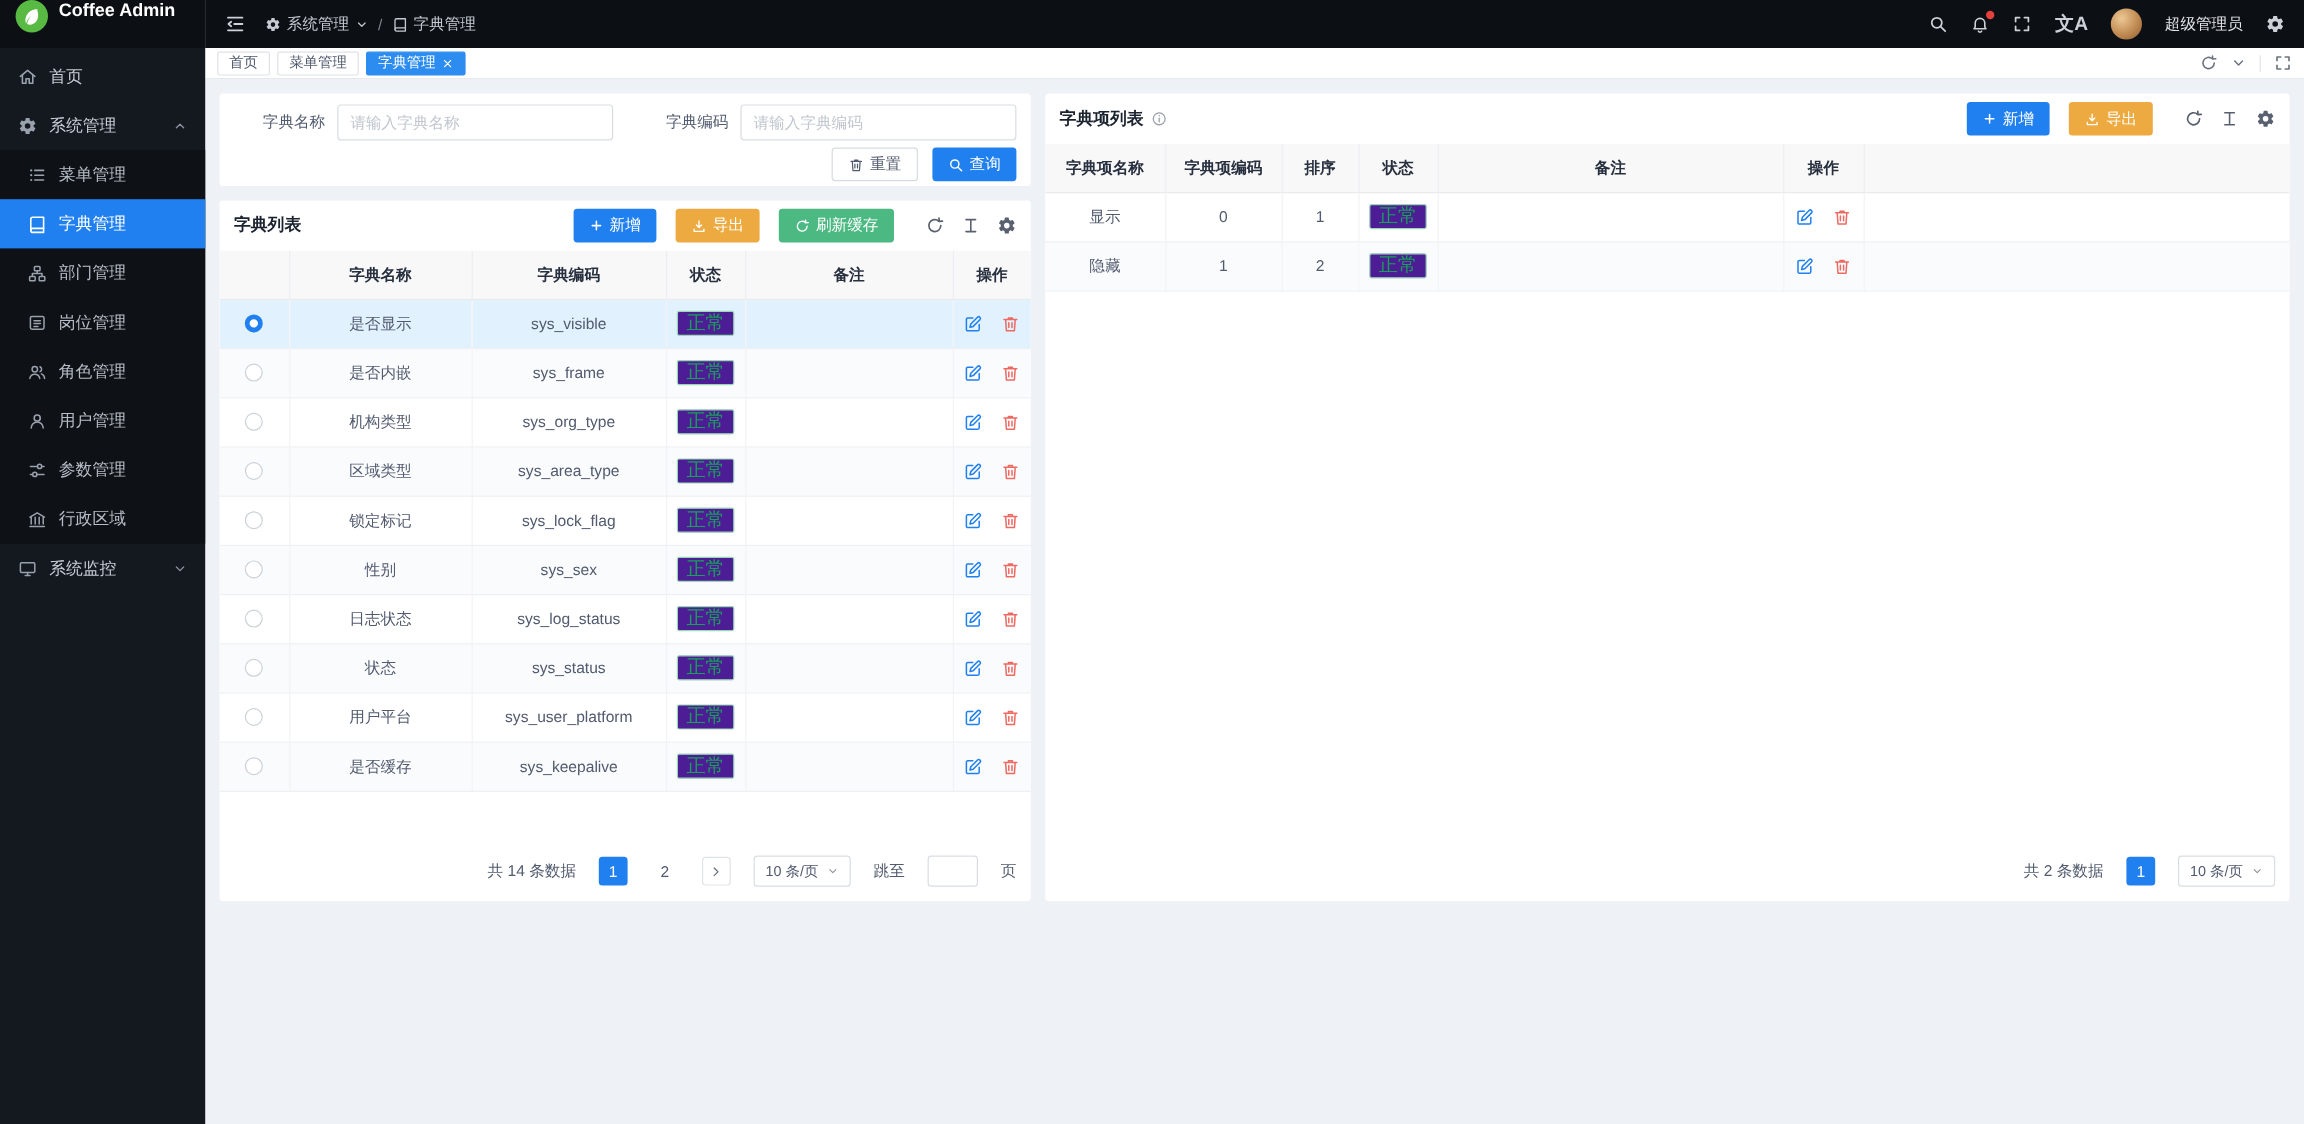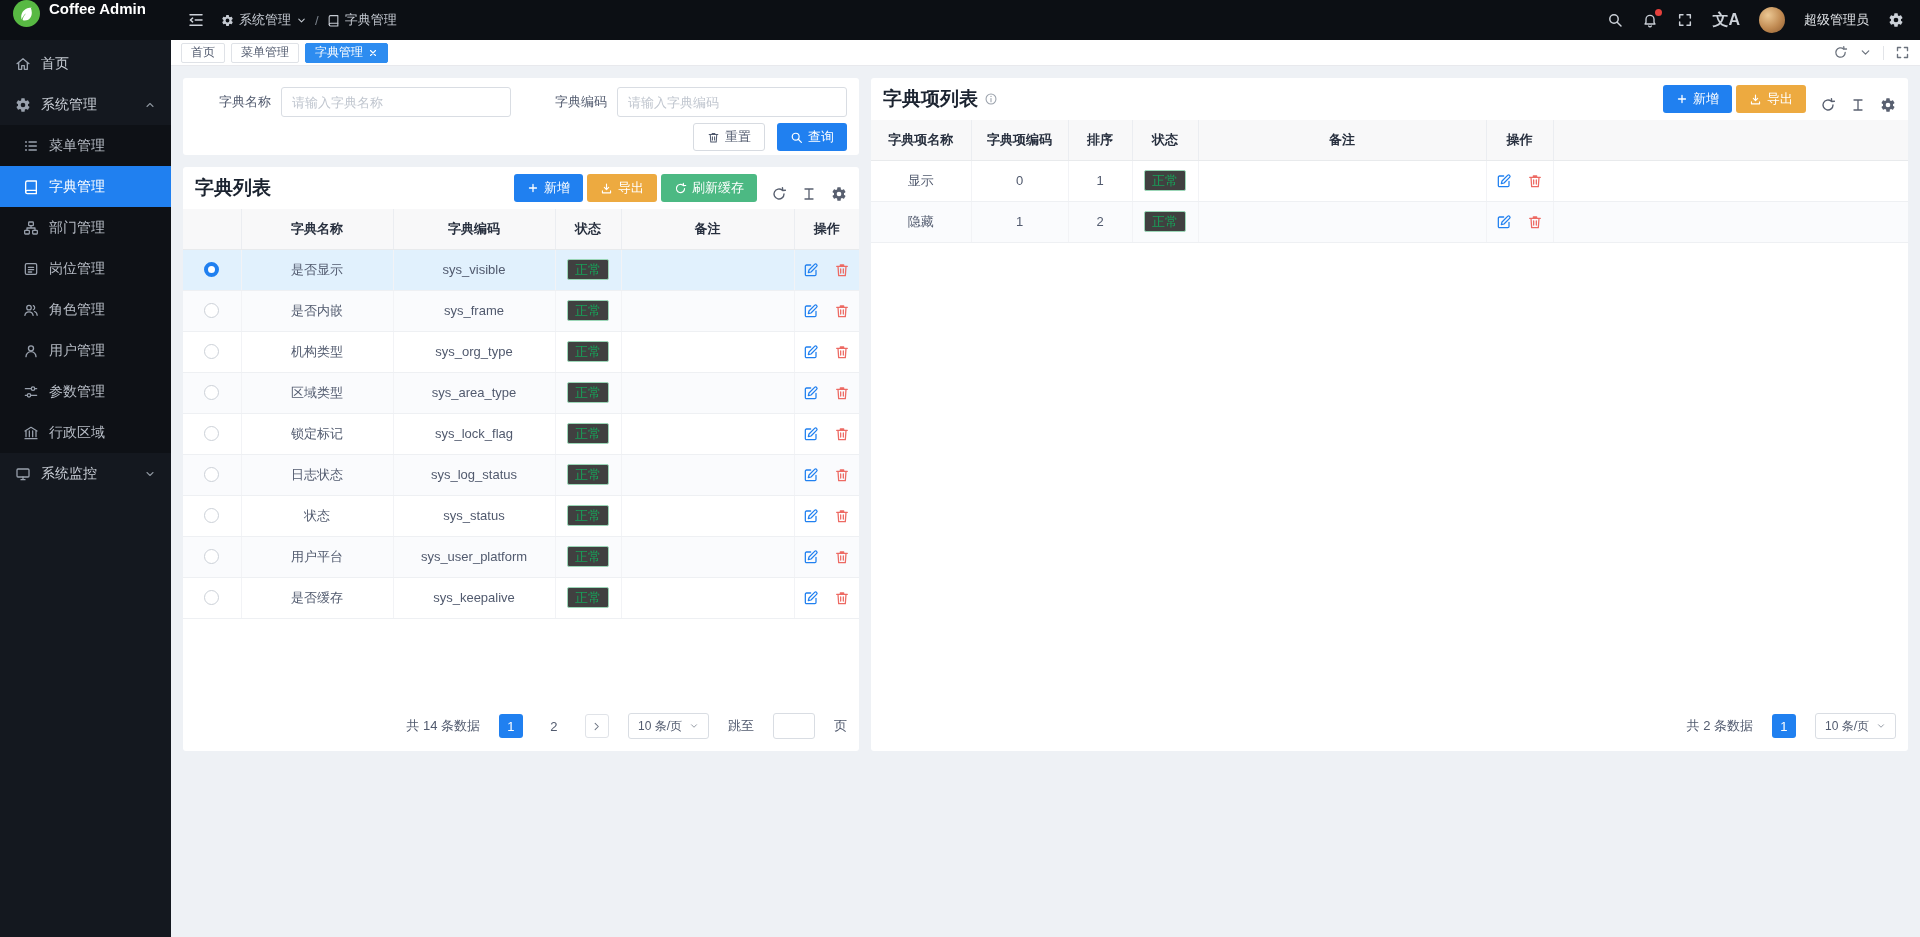--- a/index.html
+++ b/index.html
@@ -62,37 +62,37 @@
 .btn{height:28px;display:inline-flex;align-items:center;gap:5px;padding:0 13px;border:none;border-radius:3px;font-size:13px;color:#fff;cursor:pointer;font-family:inherit;white-space:nowrap}
 .btn-primary{background:#2080f0}
 .btn-warning{background:#edaa40}
 .btn-success{background:#4cb983}
 .btn-plain{background:#fff;border:1px solid #d7dbe1;color:#515a6e}
 
 
 .table-card{height:584px;display:flex;flex-direction:column;overflow:hidden}
 .right-card{height:673px;display:flex;flex-direction:column;overflow:hidden}
 .card-head{height:42px;flex:none;display:flex;align-items:center;gap:6px;padding:0 12px}
-.card-title{font-size:19px;font-weight:700;color:#1b2330;white-space:nowrap}
+.card-title{font-size:14px;font-weight:700;color:#1b2330;white-space:nowrap}
 .info-ic{color:#9aa1ab;cursor:pointer}
-.head-tools{margin-left:auto;display:flex;align-items:flex-end;gap:4px}
+.head-tools{margin-left:auto;display:flex;align-items:center;gap:16px}
 .tool-ics{display:flex;align-items:center;gap:14px;margin-left:10px;color:#596070}
 
 
 .grid{width:100%;border-collapse:collapse;table-layout:fixed;flex:none}
 .grid th{height:40px;background:#f8f8f9;font-size:13px;font-weight:700;color:#28303f;text-align:center;border-bottom:1px solid #e8eaec;border-right:1px solid #ebedf1;padding:0 4px}
 .grid td{height:41px;font-size:13px;color:#515a6e;text-align:center;border-bottom:1px solid #eef0f3;border-right:1px solid #f2f3f6;padding:0 4px;white-space:nowrap;overflow:hidden}
 .grid th:last-child,.grid td:last-child{border-right:none}
 .grid tbody tr:nth-child(even){background:#fafbfd}
 .grid tbody tr.selected{background:#e1f1fd}
 
 .radio{display:inline-block;width:15px;height:15px;border-radius:50%;border:1px solid #ccd1d8;background:#fff;vertical-align:-3px;cursor:pointer}
 .radio.checked{border:4.5px solid #2080f0}
 
-.tag{display:inline-block;padding:2px 7px;font-size:13px;line-height:15px;color:#18a058;background:#404040;border:1px solid #9bd6b7;border-radius:2px}
+.tag{display:inline-block;padding:2px 7px;font-size:16px;line-height:15px;color:#18a058;background:#4c1d95;border:1px solid #9bd6b7;border-radius:2px}
 
 .act{display:inline-block;width:16px;height:16px;vertical-align:middle;cursor:pointer}
 .act+.act{margin-left:15px}
 .act-edit{color:#2080f0}
 .act-del{color:#ed6a63}
 .act svg{width:100%;height:100%}
 
 
 .pager{margin-top:auto;flex:none;display:flex;align-items:center;justify-content:flex-end;gap:19px;padding:12px;font-size:13px;color:#515a6e}
 .pg-num{min-width:24px;height:24px;display:inline-flex;align-items:center;justify-content:center;border-radius:3px;cursor:pointer;padding:0 4px}
@@ -552,20 +552,32 @@
             <td><span class="act act-edit"><svg>
                     <use href="#i-edit"></use>
                   </svg></span><span class="act act-del"><svg>
                     <use href="#i-trash"></use>
                   </svg></span></td>
           </tr>
           <tr>
             <td><span class="radio"></span></td>
             <td>锁定标记</td>
             <td>sys_lock_flag</td>
+            <td><span class="tag">正常</span></td>
+            <td></td>
+            <td><span class="act act-edit"><svg>
+                    <use href="#i-edit"></use>
+                  </svg></span><span class="act act-del"><svg>
+                    <use href="#i-trash"></use>
+                  </svg></span></td>
+          </tr>
+          <tr>
+            <td><span class="radio"></span></td>
+            <td>性别</td>
+            <td>sys_sex</td>
             <td><span class="tag">正常</span></td>
             <td></td>
             <td><span class="act act-edit"><svg>
                     <use href="#i-edit"></use>
                   </svg></span><span class="act act-del"><svg>
                     <use href="#i-trash"></use>
                   </svg></span></td>
           </tr>
           <tr>
             <td><span class="radio"></span></td>

